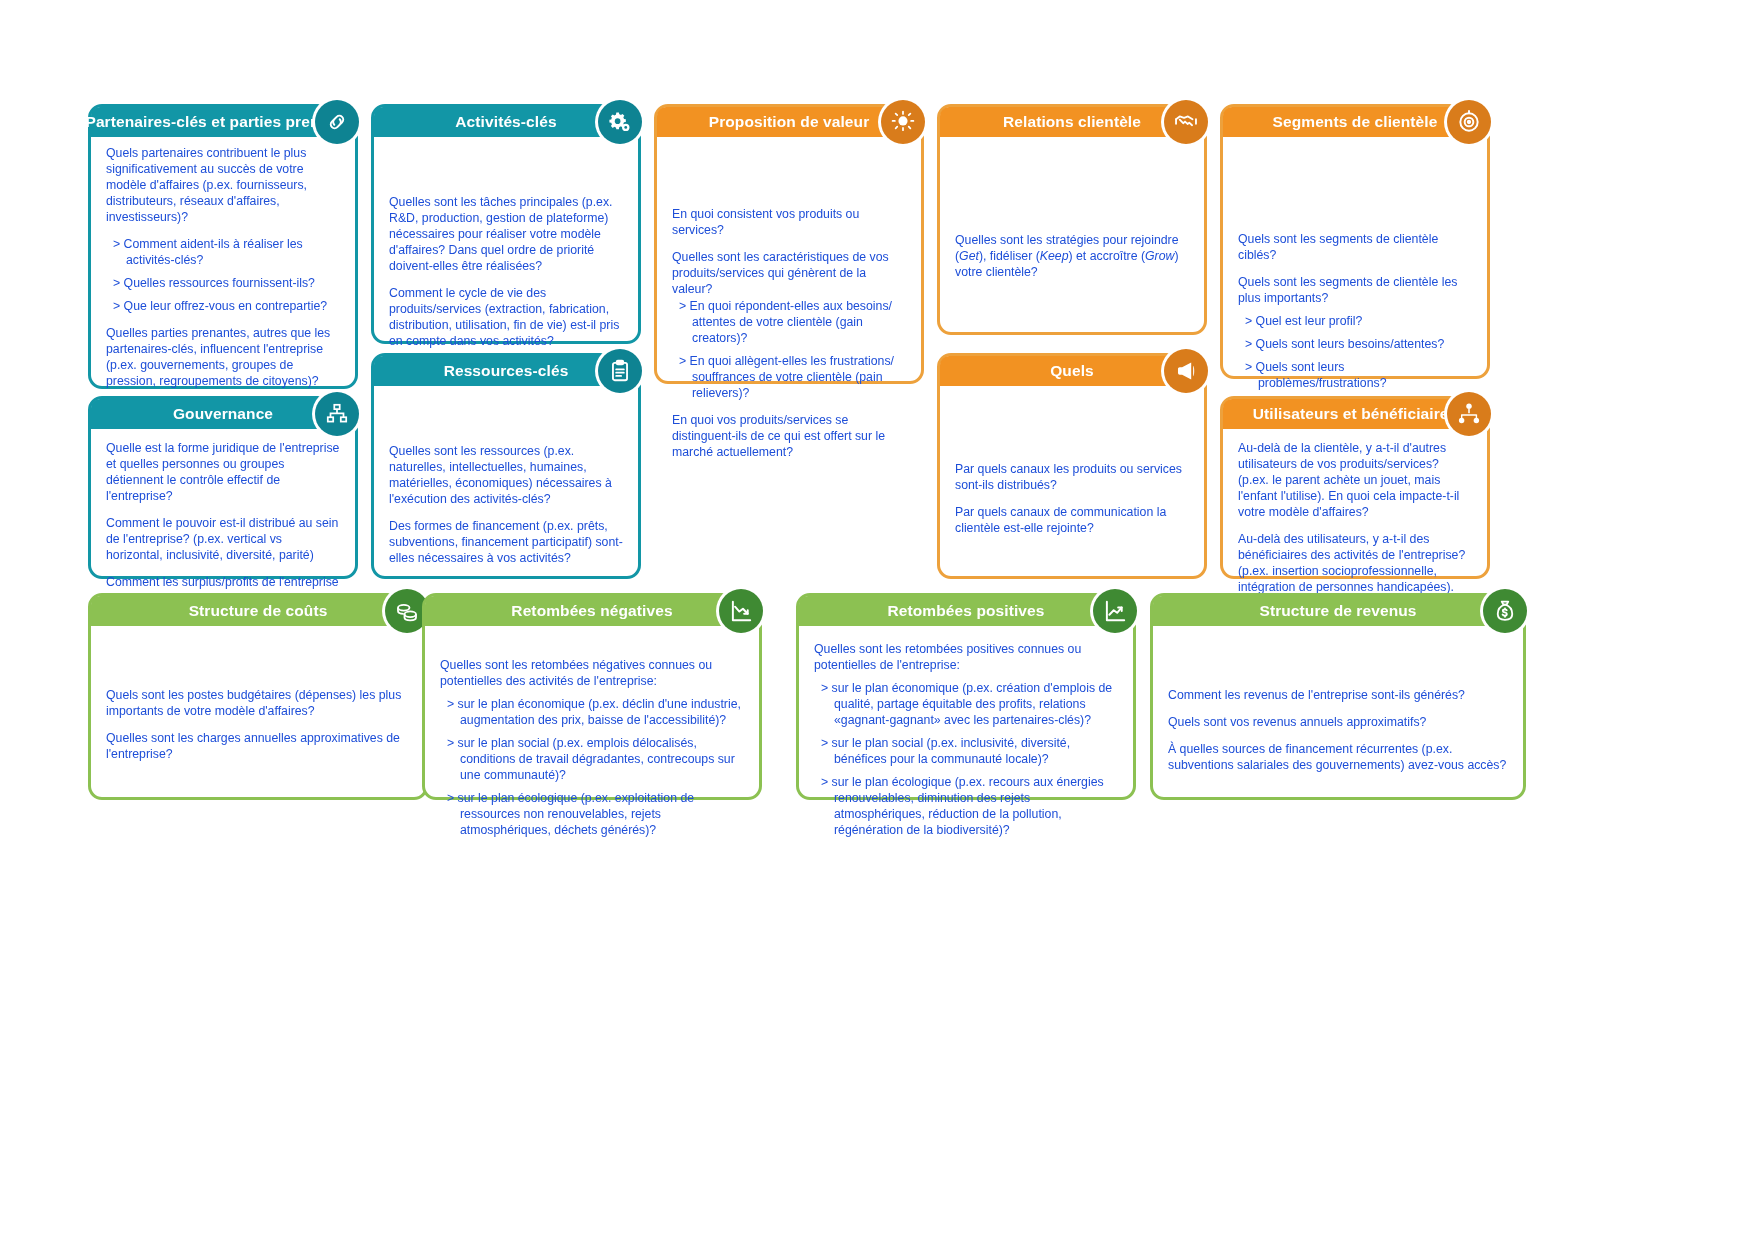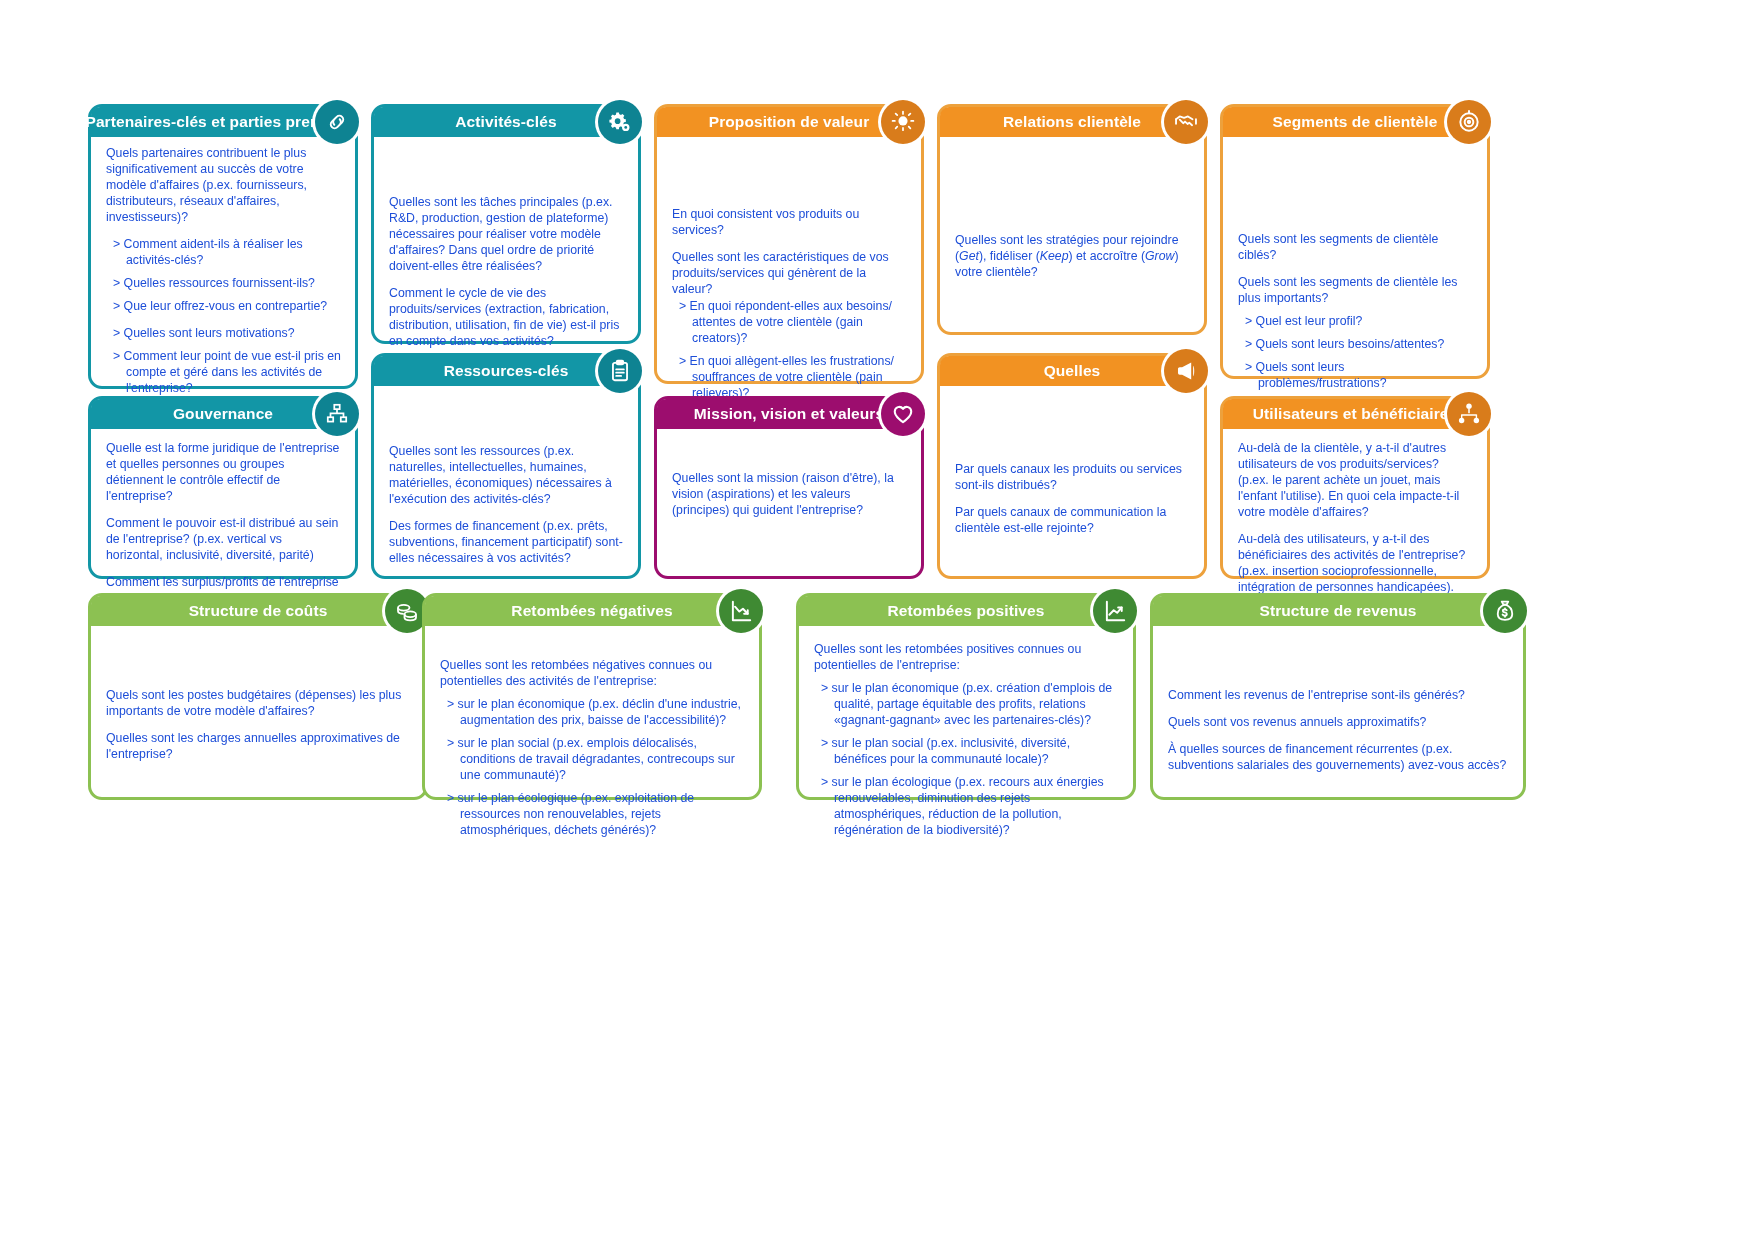--- a/index.html
+++ b/index.html
@@ -113,20 +113,21 @@
         </svg>
       </span>
     </div>
     <div class="card-body" style="padding-top:9px;">
       <p class="para">Quels partenaires contribuent le plus significativement au succès de votre modèle d'affaires (p.ex. fournisseurs, distributeurs, réseaux d'affaires, investisseurs)?</p>
       <div class="sub-group">
         <p class="sub">&gt; Comment aident-ils à réaliser les activités-clés?</p>
         <p class="sub">&gt; Quelles ressources fournissent-ils?</p>
         <p class="sub">&gt; Que leur offrez-vous en contrepartie?</p>
       </div>
+      <p class="para">Quelles parties prenantes, autres que les partenaires-clés, influencent l'entreprise (p.ex. gouvernements, groupes de pression, regroupements de citoyens)?</p>
       <div class="sub-group">
         <p class="sub">&gt; Quelles sont leurs motivations?</p>
         <p class="sub">&gt; Comment leur point de vue est-il pris en compte et géré dans les activités de l'entreprise?</p>
       </div>
     </div>
   </div>
 
   <div class="card theme-teal" style="left:88px; top:396px; width:270px; height:183px;">
     <div class="card-header">
       <span class="card-title">Gouvernance</span>
@@ -195,53 +196,40 @@
       <p class="para">En quoi consistent vos produits ou services?</p>
       <p class="para" style="margin-bottom:1px;">Quelles sont les caractéristiques de vos produits/services qui génèrent de la valeur?</p>
       <div class="sub-group">
         <p class="sub">&gt; En quoi répondent-elles aux besoins/ attentes de votre clientèle (gain creators)?</p>
         <p class="sub">&gt; En quoi allègent-elles les frustrations/ souffrances de votre clientèle (pain relievers)?</p>
       </div>
       <p class="para">En quoi vos produits/services se distinguent-ils de ce qui est offert sur le marché actuellement?</p>
     </div>
   </div>
 
-  <div class="card theme-purple" style="left:654px; top:396px; width:270px; height:183px;">
-    <div class="card-header">
-      <span class="card-title">Mission, vision et valeurs</span>
-      <span class="card-icon" style="background:#9c0d6e;">
-        <svg width="26" height="26" viewBox="0 0 24 24" fill="none" stroke="#ffffff" stroke-width="1.9" stroke-linejoin="round">
-          <path d="M12 19.5S4.4 14.6 4.4 9.6A4.2 4.2 0 0 1 12 7.2a4.2 4.2 0 0 1 7.6 2.4c0 5-7.6 9.9-7.6 9.9z"></path>
-        </svg>
-      </span>
-    </div>
-    <div class="card-body pad-top-lg">
-      <p class="para">Quelles sont la mission (raison d'être), la vision (aspirations) et les valeurs (principes) qui guident l'entreprise?</p>
-    </div>
-  </div>
 
   <div class="card theme-orange" style="left:937px; top:104px; width:270px; height:231px;">
     <div class="card-header">
       <span class="card-title">Relations clientèle</span>
       <span class="card-icon">
         <svg width="26" height="26" viewBox="0 0 24 24" fill="none" stroke="#ffffff" stroke-width="1.7" stroke-linecap="round" stroke-linejoin="round">
           <path d="M2.8 9.5l3.4-2.6 4 1.3 3.6-1.3 4.2 2.6"></path>
           <path d="M6.2 9.8l3.2 3.3 1.7-1.5 2.3 2.2 1.6-1.2 2.6 2.4"></path>
           <path d="M2.8 9.5v4.2M21.2 9.5v4.2"></path>
         </svg>
       </span>
     </div>
     <div class="card-body pad-top-xxl" style="padding-top:96px;">
       <p class="para">Quelles sont les stratégies pour rejoindre (<em>Get</em>), fidéliser (<em>Keep</em>) et accroître (<em>Grow</em>) votre clientèle?</p>
     </div>
   </div>
 
   <div class="card theme-orange" style="left:937px; top:353px; width:270px; height:226px;">
     <div class="card-header">
-      <span class="card-title">Quelles</span>
+      <span class="card-title">Quels</span>
       <span class="card-icon">
         <svg width="26" height="26" viewBox="0 0 24 24" fill="#ffffff">
           <path d="M16.8 4.2v15.6L8.4 15.4H6.2a1.6 1.6 0 0 1-1.6-1.6v-3.6c0-.9.7-1.6 1.6-1.6h2.2z"></path>
           <path d="M18.6 7.2c1.3 1 1.3 8.6 0 9.6z"></path>
         </svg>
       </span>
     </div>
     <div class="card-body" style="padding-top:76px;">
       <p class="para">Par quels canaux les produits ou services sont-ils distribués?</p>
       <p class="para">Par quels canaux de communication la clientèle est-elle rejointe?</p>

